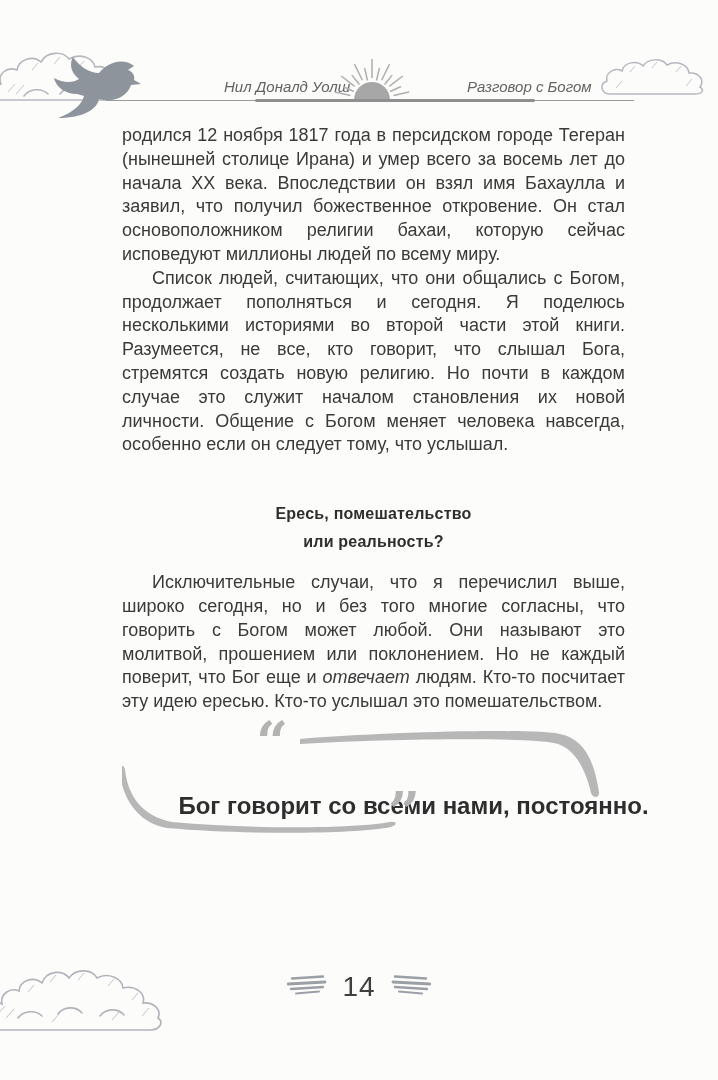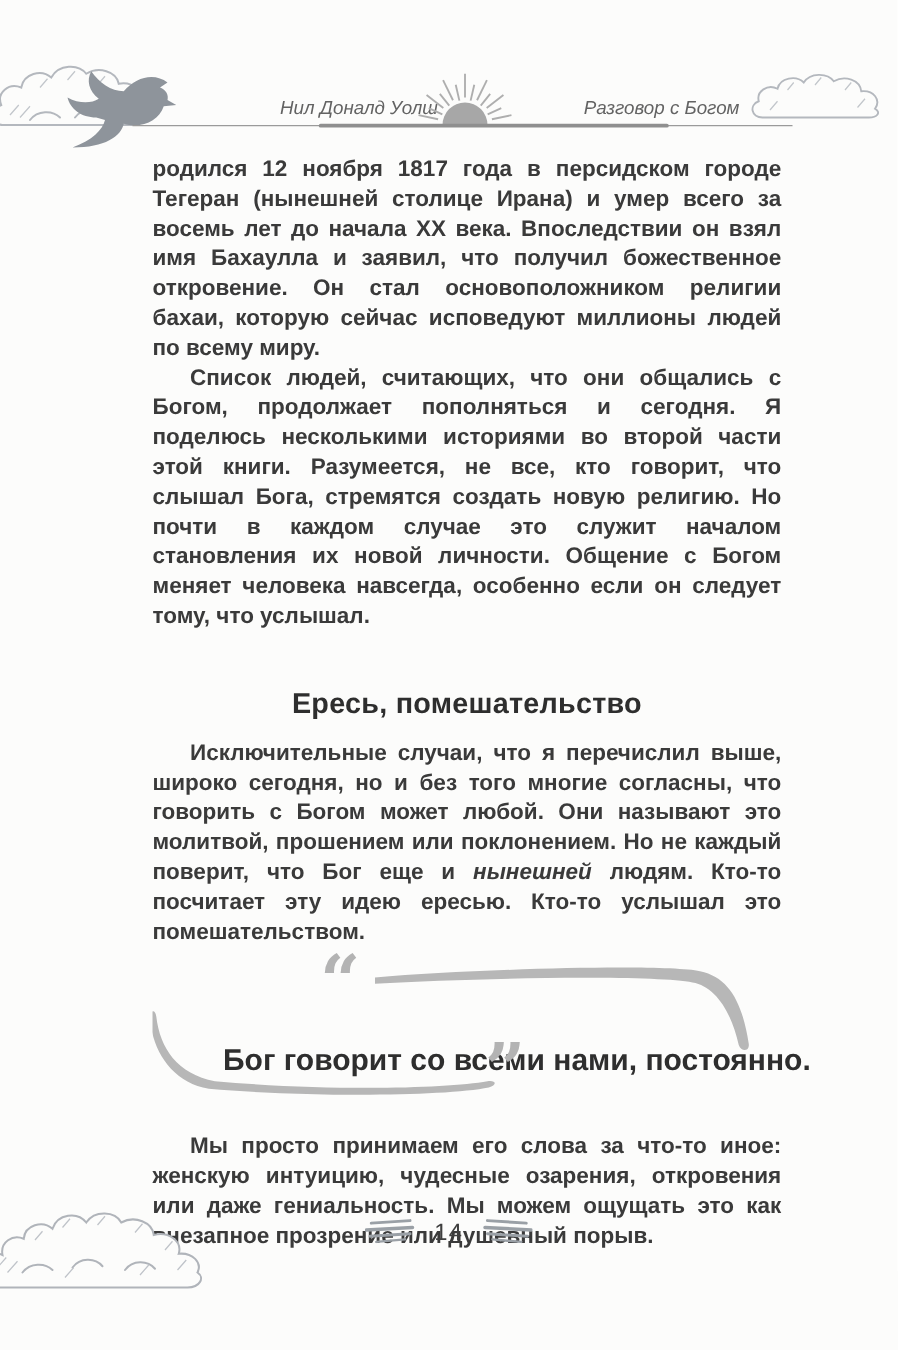--- a/index.html
+++ b/index.html
@@ -20,25 +20,25 @@
   .running-author{position:absolute;left:224px;top:0;}
   .running-title{position:absolute;left:430px;top:0;margin-left:37px;}
   .hdr-sun{position:absolute;left:332px;top:56px;}
   .hdr-rule{position:absolute;left:106px;top:100px;width:528px;height:1px;background:#9a9a9a;}
   .hdr-rule-thick{position:absolute;left:255px;top:99px;width:280px;height:3px;background:#8f8f8f;border-radius:2px;}
   
   .text-column{
     position:absolute;left:122px;top:124px;width:503px;
     font-size:18px;line-height:23.8px;text-align:justify;
   }
-  .text-column p{margin:0;font-weight:bold;}
+  .text-column p{margin:0;}
   .indent{text-indent:30px;}
   .section-heading{
     margin:43px 0 15px 0;
-    font-size:23px;line-height:28px;font-weight:bold;
+    font-size:16px;line-height:28px;font-weight:bold;
     text-align:center;color:#2e2e2e;letter-spacing:.2px;
   }
   .section-heading span{display:block;}
   em.accent{font-style:italic;}
   
   .quote-figure{
     position:relative;margin:12px 0 10px 0;width:503px;height:126px;
   }
   .quote-swoosh{position:absolute;left:0;top:0;}
   .quote-mark{
@@ -49,21 +49,21 @@
   .quote-close{left:266px;top:58px;}
   .quote-text{
     position:absolute;left:0;top:44px;width:100%;
     text-align:center;font-weight:bold;font-size:24px;color:#2e2e2e;
   }
   
   .footer{
     position:absolute;left:0;top:972px;width:718px;height:30px;
     display:flex;align-items:center;justify-content:center;gap:15px;
   }
-  .page-number{font-size:19px;color:#3f3f3f;letter-spacing:1px;}
+  .page-number{font-size:28px;color:#3f3f3f;letter-spacing:1px;}
   .ftr-cloud{position:absolute;left:-8px;top:956px;}
 </style>
 </head>
 <body>
 
 <div class="page">
 
   <span class="hdr-cloud-left">
     <svg width="126" height="64" viewBox="0 0 126 64">
       <g fill="#fcfcfb" stroke="#b4b8be" stroke-width="1.6" stroke-linecap="round">
@@ -122,38 +122,38 @@
 
   <div class="hdr-rule"></div>
   <div class="hdr-rule-thick"></div>
 
   <main class="text-column">
     <p>родился 12 ноября 1817 года в персидском городе Тегеран (нынешней столице Ирана) и умер всего за восемь лет до начала XX века. Впоследствии он взял имя Бахаулла и заявил, что получил божественное откровение. Он стал основоположником религии бахаи, которую сейчас исповедуют миллионы людей по всему миру.</p>
     <p class="indent">Список людей, считающих, что они общались с Богом, продолжает пополняться и сегодня. Я поделюсь несколькими историями во второй части этой книги. Разумеется, не все, кто говорит, что слышал Бога, стремятся создать новую религию. Но почти в каждом случае это служит началом становления их новой личности. Общение с Богом меняет человека навсегда, особенно если он следует тому, что услышал.</p>
 
     <h2 class="section-heading">
       <span>Ересь, помешательство</span>
+      <span>или реальность?</span>
     </h2>
 
-    <p class="indent"><span>Исключительные случаи, что я перечислил выше, широко сегодня, но и без того многие согласны, что говорить с Богом может любой. Они называют это молитвой, прошением или поклонением. Но не каждый поверит, что Бог еще и </span><em class="accent">нынешней</em><span> людям. Кто-то посчитает эту идею ересью. Кто-то услышал это помешательством.</span></p>
+    <p class="indent"><span>Исключительные случаи, что я перечислил выше, широко сегодня, но и без того многие согласны, что говорить с Богом может любой. Они называют это молитвой, прошением или поклонением. Но не каждый поверит, что Бог еще и </span><em class="accent">отвечает</em><span> людям. Кто-то посчитает эту идею ересью. Кто-то услышал это помешательством.</span></p>
 
 
     <figure class="quote-figure">
       <svg class="quote-swoosh" width="503" height="126" viewBox="0 0 503 126">
         <path fill="#b7b7b7" d="M178,13 C260,6 410,2 438,8 C462,13 472,34 477,66
                  C478,72 471,73 469,67 C463,40 450,20 432,17 C402,11 262,13 178,18 Z"></path>
         <path fill="#b7b7b7" d="M3,44 C6,70 20,90 50,96 C140,104 235,102 268,96
                  C275,95 276,99 269,101 C235,108 125,109 45,102 C16,97 0,72 -2,46 C-2,39 2,38 3,44 Z"></path>
       </svg>
       <span class="quote-mark quote-open">“</span>
       <blockquote class="quote-text">Бог говорит со всеми нами, постоянно.</blockquote>
       <span class="quote-mark quote-close">”</span>
     </figure>
 
-    <p class="indent">Мы просто принимаем его слова за что-то иное: женскую интуицию, чудесные озарения, откровения или даже гениальность. Мы можем ощущать это как внезапное прозрение или душевный порыв.</p>
   </main>
 
   <div class="footer">
     <span>
       <svg width="40" height="22" viewBox="0 0 40 22">
         <g stroke="#9aa0a6" stroke-linecap="round">
           <line x1="5" y1="4.5" x2="36" y2="2.5" stroke-width="2.4"></line>
           <line x1="1" y1="10" x2="38" y2="8" stroke-width="2.8"></line>
           <line x1="4" y1="15" x2="36" y2="13" stroke-width="2.4"></line>
           <line x1="9" y1="19.5" x2="32" y2="17.5" stroke-width="2"></line>

